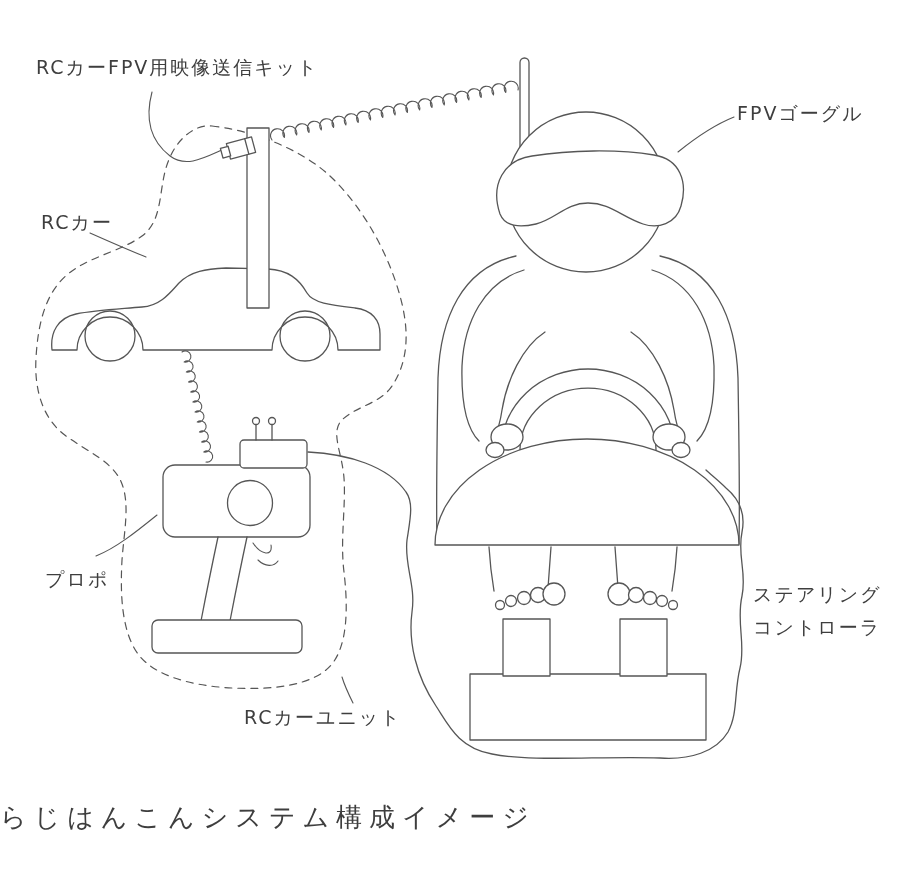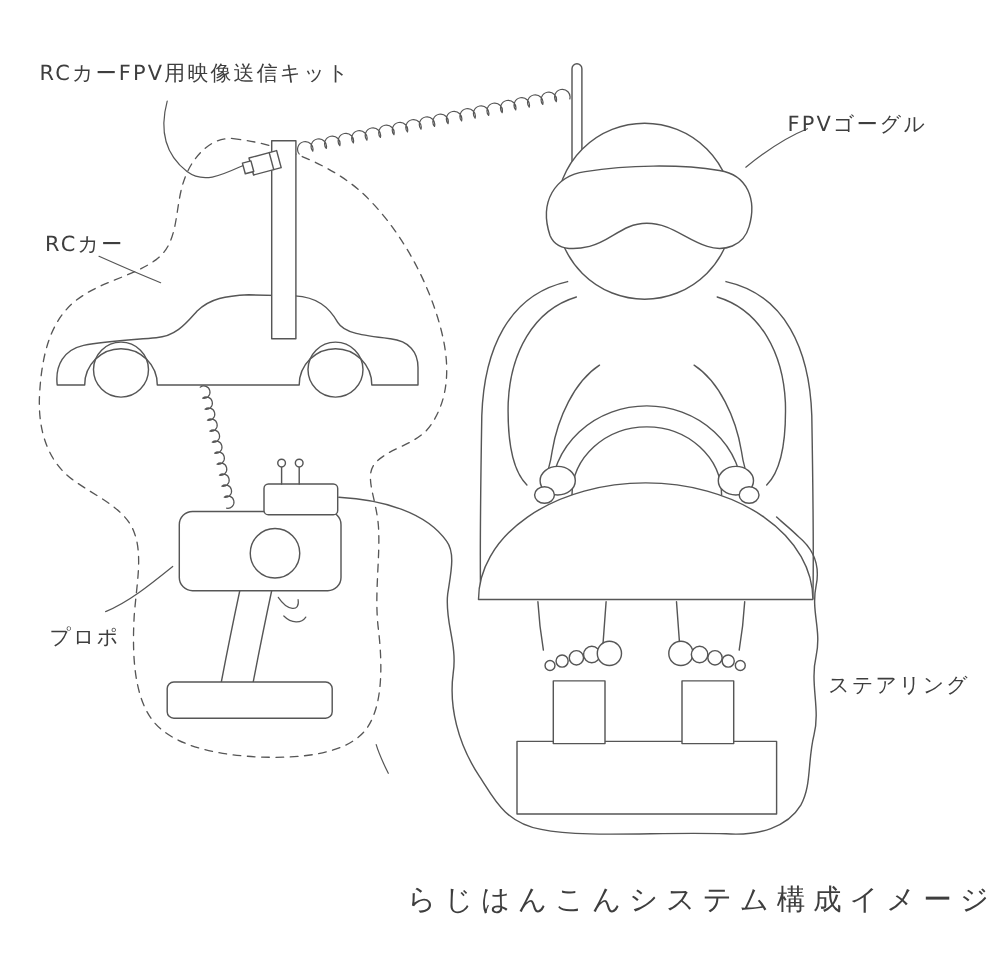--- a/index.html
+++ b/index.html
@@ -17,25 +17,25 @@
   .dashed{stroke-dasharray:7 6;stroke-width:1.2;}
   .thin{stroke-width:1.1;}
   .label{
     position:absolute;
     color:#3e3e3e;
     font-size:19px;
     letter-spacing:2px;
     white-space:nowrap;
     line-height:1.3;
   }
-  .label-2line div{margin-bottom:8px;margin-top:29px;}
+  .label-2line div{margin-bottom:8px;}
   .title{
     position:absolute;
     left:0;right:0;top:800px;
-    text-align:right;
+    text-align:left;
     color:#3e3e3e;
     font-size:26px;
     letter-spacing:7px;
     white-space:nowrap;
   }
 </style>
 </head>
 <body>
 
 <div class="stage">
@@ -196,24 +196,26 @@
         <circle class="st wfill" cx="662" cy="601" r="5.5"></circle>
         <circle class="st wfill" cx="673" cy="605" r="4.5"></circle>
       </g>
     </g>
   </svg>
 
   <div class="label" style="left:36px;top:55px;">RCカーFPV用映像送信キット</div>
 
   <div class="label" style="left:41px;top:210px;">RCカー</div>
 
-  <div class="label" style="left:716px;top:101px;">FPVゴーグル</div>
+  <div class="label" style="left:737px;top:101px;">FPVゴーグル</div>
 
   <div class="label" style="left:45px;top:567px;">プロポ</div>
 
   <div class="label label-2line" style="left:753px;top:582px;">
     <div>ステアリング</div>
+    <div>コントローラ</div>
   </div>
 
+  <div class="label" style="left:244px;top:705px;">RCカーユニット</div>
 
   <div class="title">らじはんこんシステム構成イメージ</div>
 
 </div>
 
 </body></html>

